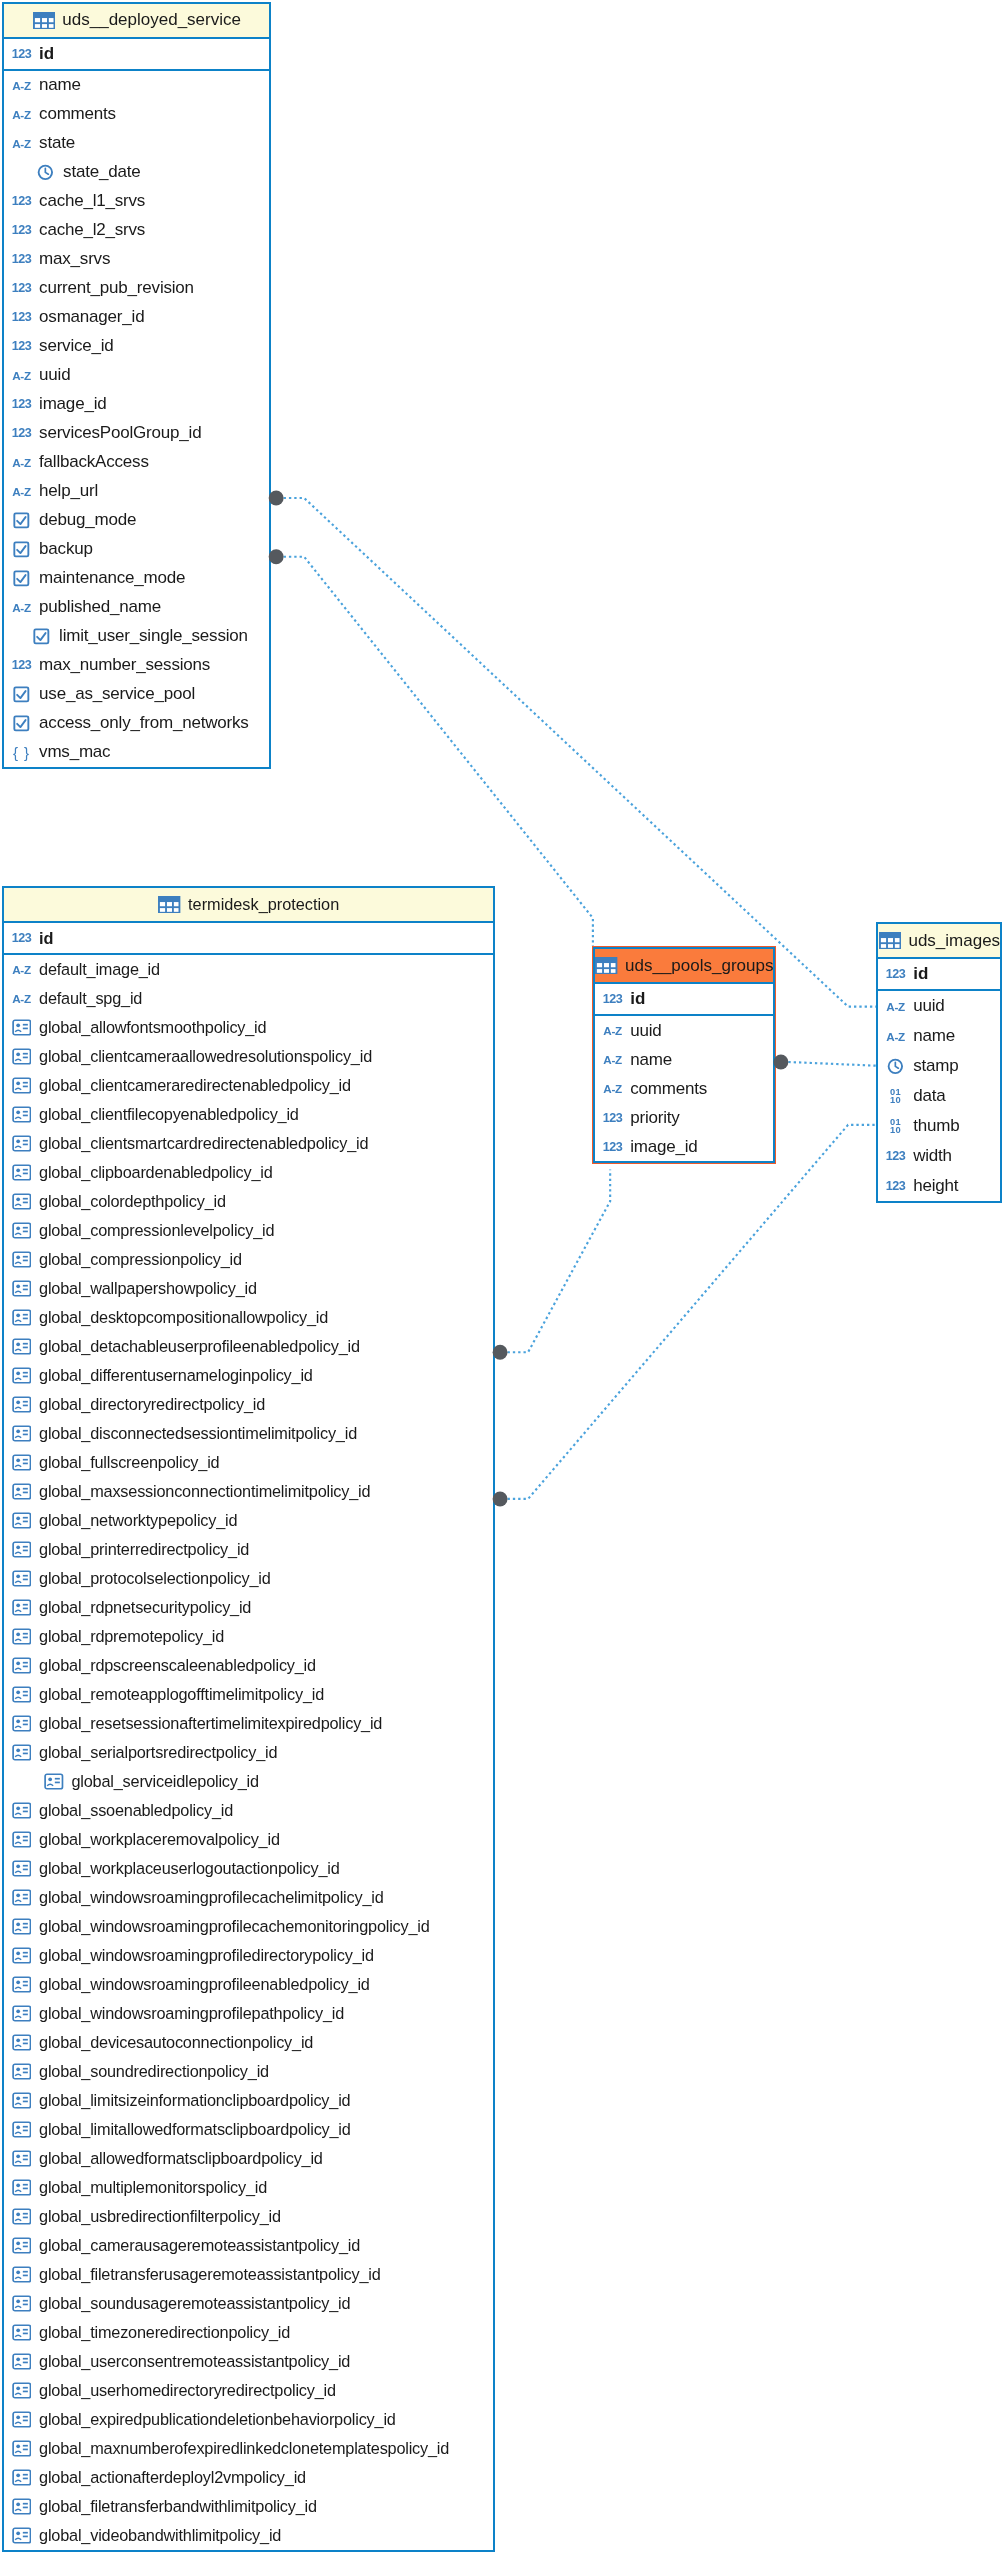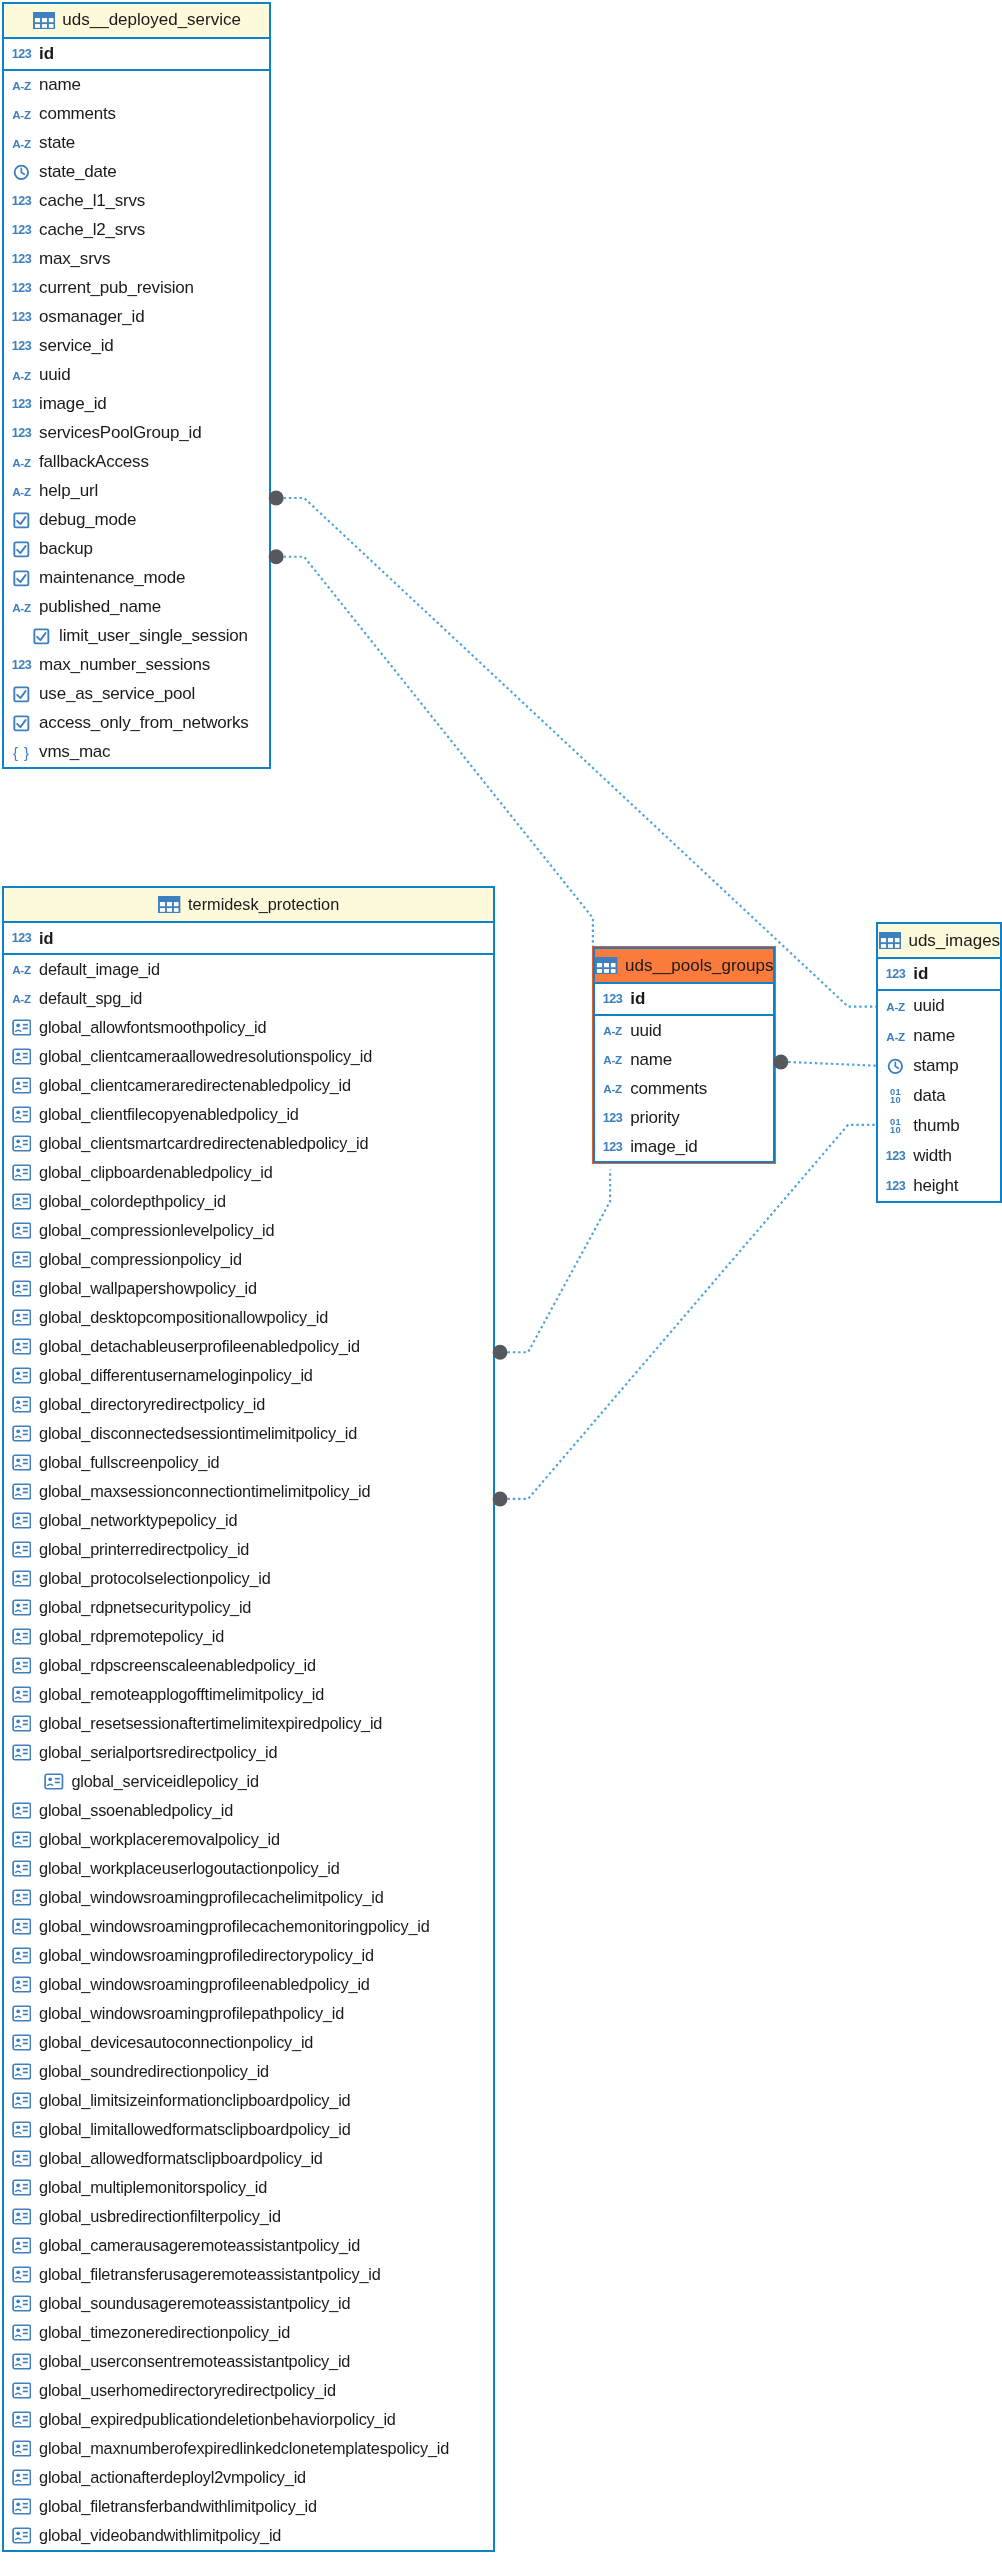--- a/index.html
+++ b/index.html
@@ -50,21 +50,21 @@
           <span>name</span>
         </li>
         <li style="height: 29px;">
           <span class="ic ic-az">A-Z</span>
           <span>comments</span>
         </li>
         <li style="height: 29px;">
           <span class="ic ic-az">A-Z</span>
           <span>state</span>
         </li>
-        <li style="height: 29px;">
+        <li style="height: 29px; margin-left: 24px;">
           <span class="ic">
             <svg width="18.7" height="18.7" viewBox="0 0 20 20">
               <circle cx="10" cy="10" r="7.2" fill="none" stroke="#3d7fbf" stroke-width="2"></circle>
               <path d="M10 5.6 L10 10 L13.2 12" fill="none" stroke="#3d7fbf" stroke-width="1.8" stroke-linecap="round"></path>
             </svg>
           </span>
           <span>state_date</span>
         </li>
         <li style="height: 29px;">
           <span class="ic ic-123">123</span>

